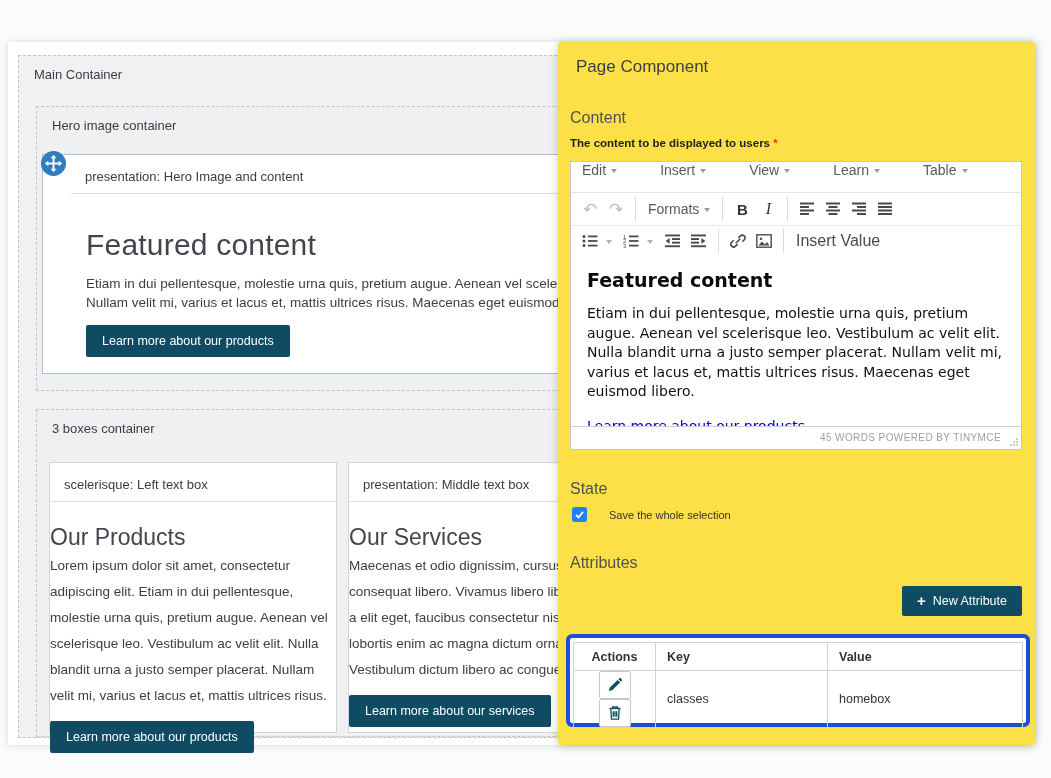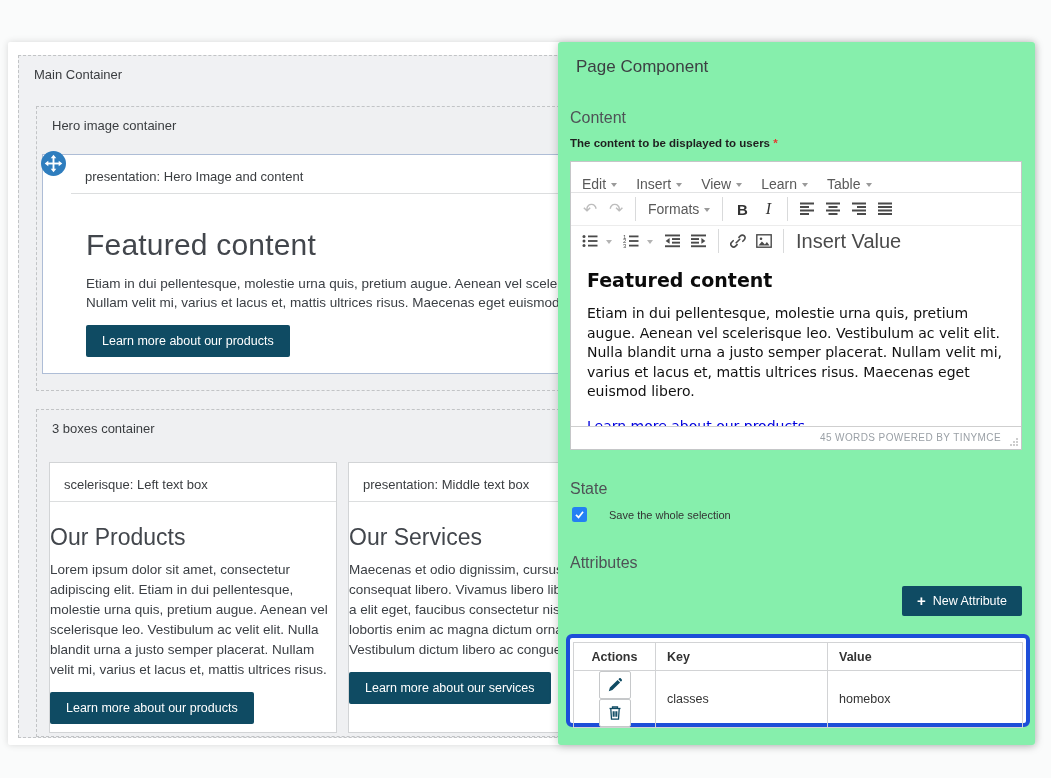--- a/index.html
+++ b/index.html
@@ -30,52 +30,52 @@
   .navy-btn {
     margin-top:13px; display:inline-block; background:#0f4b63; color:#fff; border:none;
     font-family:"Liberation Sans", sans-serif; font-size:12.5px; padding:9px 16px;
     border-radius:2px; cursor:pointer;
   }
 
   .text-box { top:52px; width:288px; height:271px; border:1px solid #d2d4d6; }
   .left-box  { left:12px; }
   .middle-box{ left:311px; width:292px; }
   .box-h2 { margin-top:22px; font-size:23px; font-weight:400; color:#42464c; }
-  .box-p  { margin-top:9px; font-size:13.5px; line-height:20px; color:#3c4045; }
+  .box-p  { margin-top:2px; font-size:13.5px; line-height:26px; color:#3c4045; }
   .text-box .block-body { padding:0 0; }
   .text-box .navy-btn { margin-top:12px; }
 
   
   .panel {
     position:absolute; left:558px; top:42px; width:477px; height:703px;
-    background:#86efac; border-radius:3px; box-shadow:0 1px 10px rgba(0,0,0,.22); z-index:5;padding-left:28px;
+    background:#fde047; border-radius:3px; box-shadow:0 1px 10px rgba(0,0,0,.22); z-index:5;padding-left:28px;
   }
   .p-title   { position:absolute; left:18px; top:15px; font-size:17px; color:#3c4043; }
   .section-h { position:absolute; font-size:16px; color:#4e5256; }
   .p-content-h { left:12px; top:67px; }
   .field-label { position:absolute; left:12px; top:95px; font-size:11.5px; font-weight:700; color:#1f1f1f; }
   .field-label .req { color:#e5372f; font-weight:700; }
 
   
   .editor { position:absolute; left:12px; top:119px; width:452px; height:289px;
             border:1px solid #c5c6c8; background:#fff; }
-  .menubar { display:flex; align-items:flex-end; height:31px; border-bottom:1px solid #e2e3e4; padding-left:11px; }
+  .menubar { display:flex; align-items:flex-start; height:31px; border-bottom:1px solid #e2e3e4; padding-left:11px;gap:24px; }
   .menu-item { display:inline-flex; align-items:center; margin-right:19px; font-size:14px; color:#595959; cursor:pointer; }
   .caret { width:0; height:0; border-left:3.5px solid transparent; border-right:3.5px solid transparent;
            border-top:4px solid #9a9a9a; margin-left:5px; margin-top:2px; }
   .toolbar { display:flex; align-items:center; height:32px; padding-left:6px; }
   .toolbar.row2 { border-top:1px solid #ececec; height:31px; }
   .tbtn { display:inline-flex; align-items:center; justify-content:center; min-width:26px; height:24px;
           padding:0 3px; cursor:pointer; border-radius:2px; color:#4a4a4a; }
   .tsep { width:1px; height:24px; background:#d9dadb; margin:0 6px; }
   .undo,.redo { font-size:17px; color:#bdbdbd; line-height:1; }
   .formats { font-size:14px; color:#595959; padding:0 6px; }
   .b-btn { font-weight:700; font-size:15px; color:#333; }
   .i-btn { font-style:italic; font-family:"Liberation Serif", serif; font-size:16px; color:#333; }
-  .insert-value { font-size:20px; color:#4a4a4a; padding:0 6px; }
+  .insert-value { font-size:16px; color:#4a4a4a; padding:0 6px; }
   .small-caret { border-top-color:#b3b3b3; margin-left:3px; }
 
   .editor-body { height:172px; padding:13px 16px; overflow:hidden; cursor:text;
                  font-family:"DejaVu Sans", sans-serif; }
   .doc-h { font-size:19px; font-weight:700; color:#0b0b0b; margin-bottom:13px; }
   .doc-p { font-size:14px; line-height:19.5px; color:#111; margin-bottom:14px; }
   .doc-link { color:#0000dd; font-size:14px; text-decoration:underline; }
   .statusbar { position:absolute; left:0; right:0; bottom:0; height:23px; border-top:1px solid #cfcfcf;
                background:#fff; }
   .status-text { position:absolute; right:20px; top:5px; font-size:10px; letter-spacing:.4px; color:#9aa0a6; }

